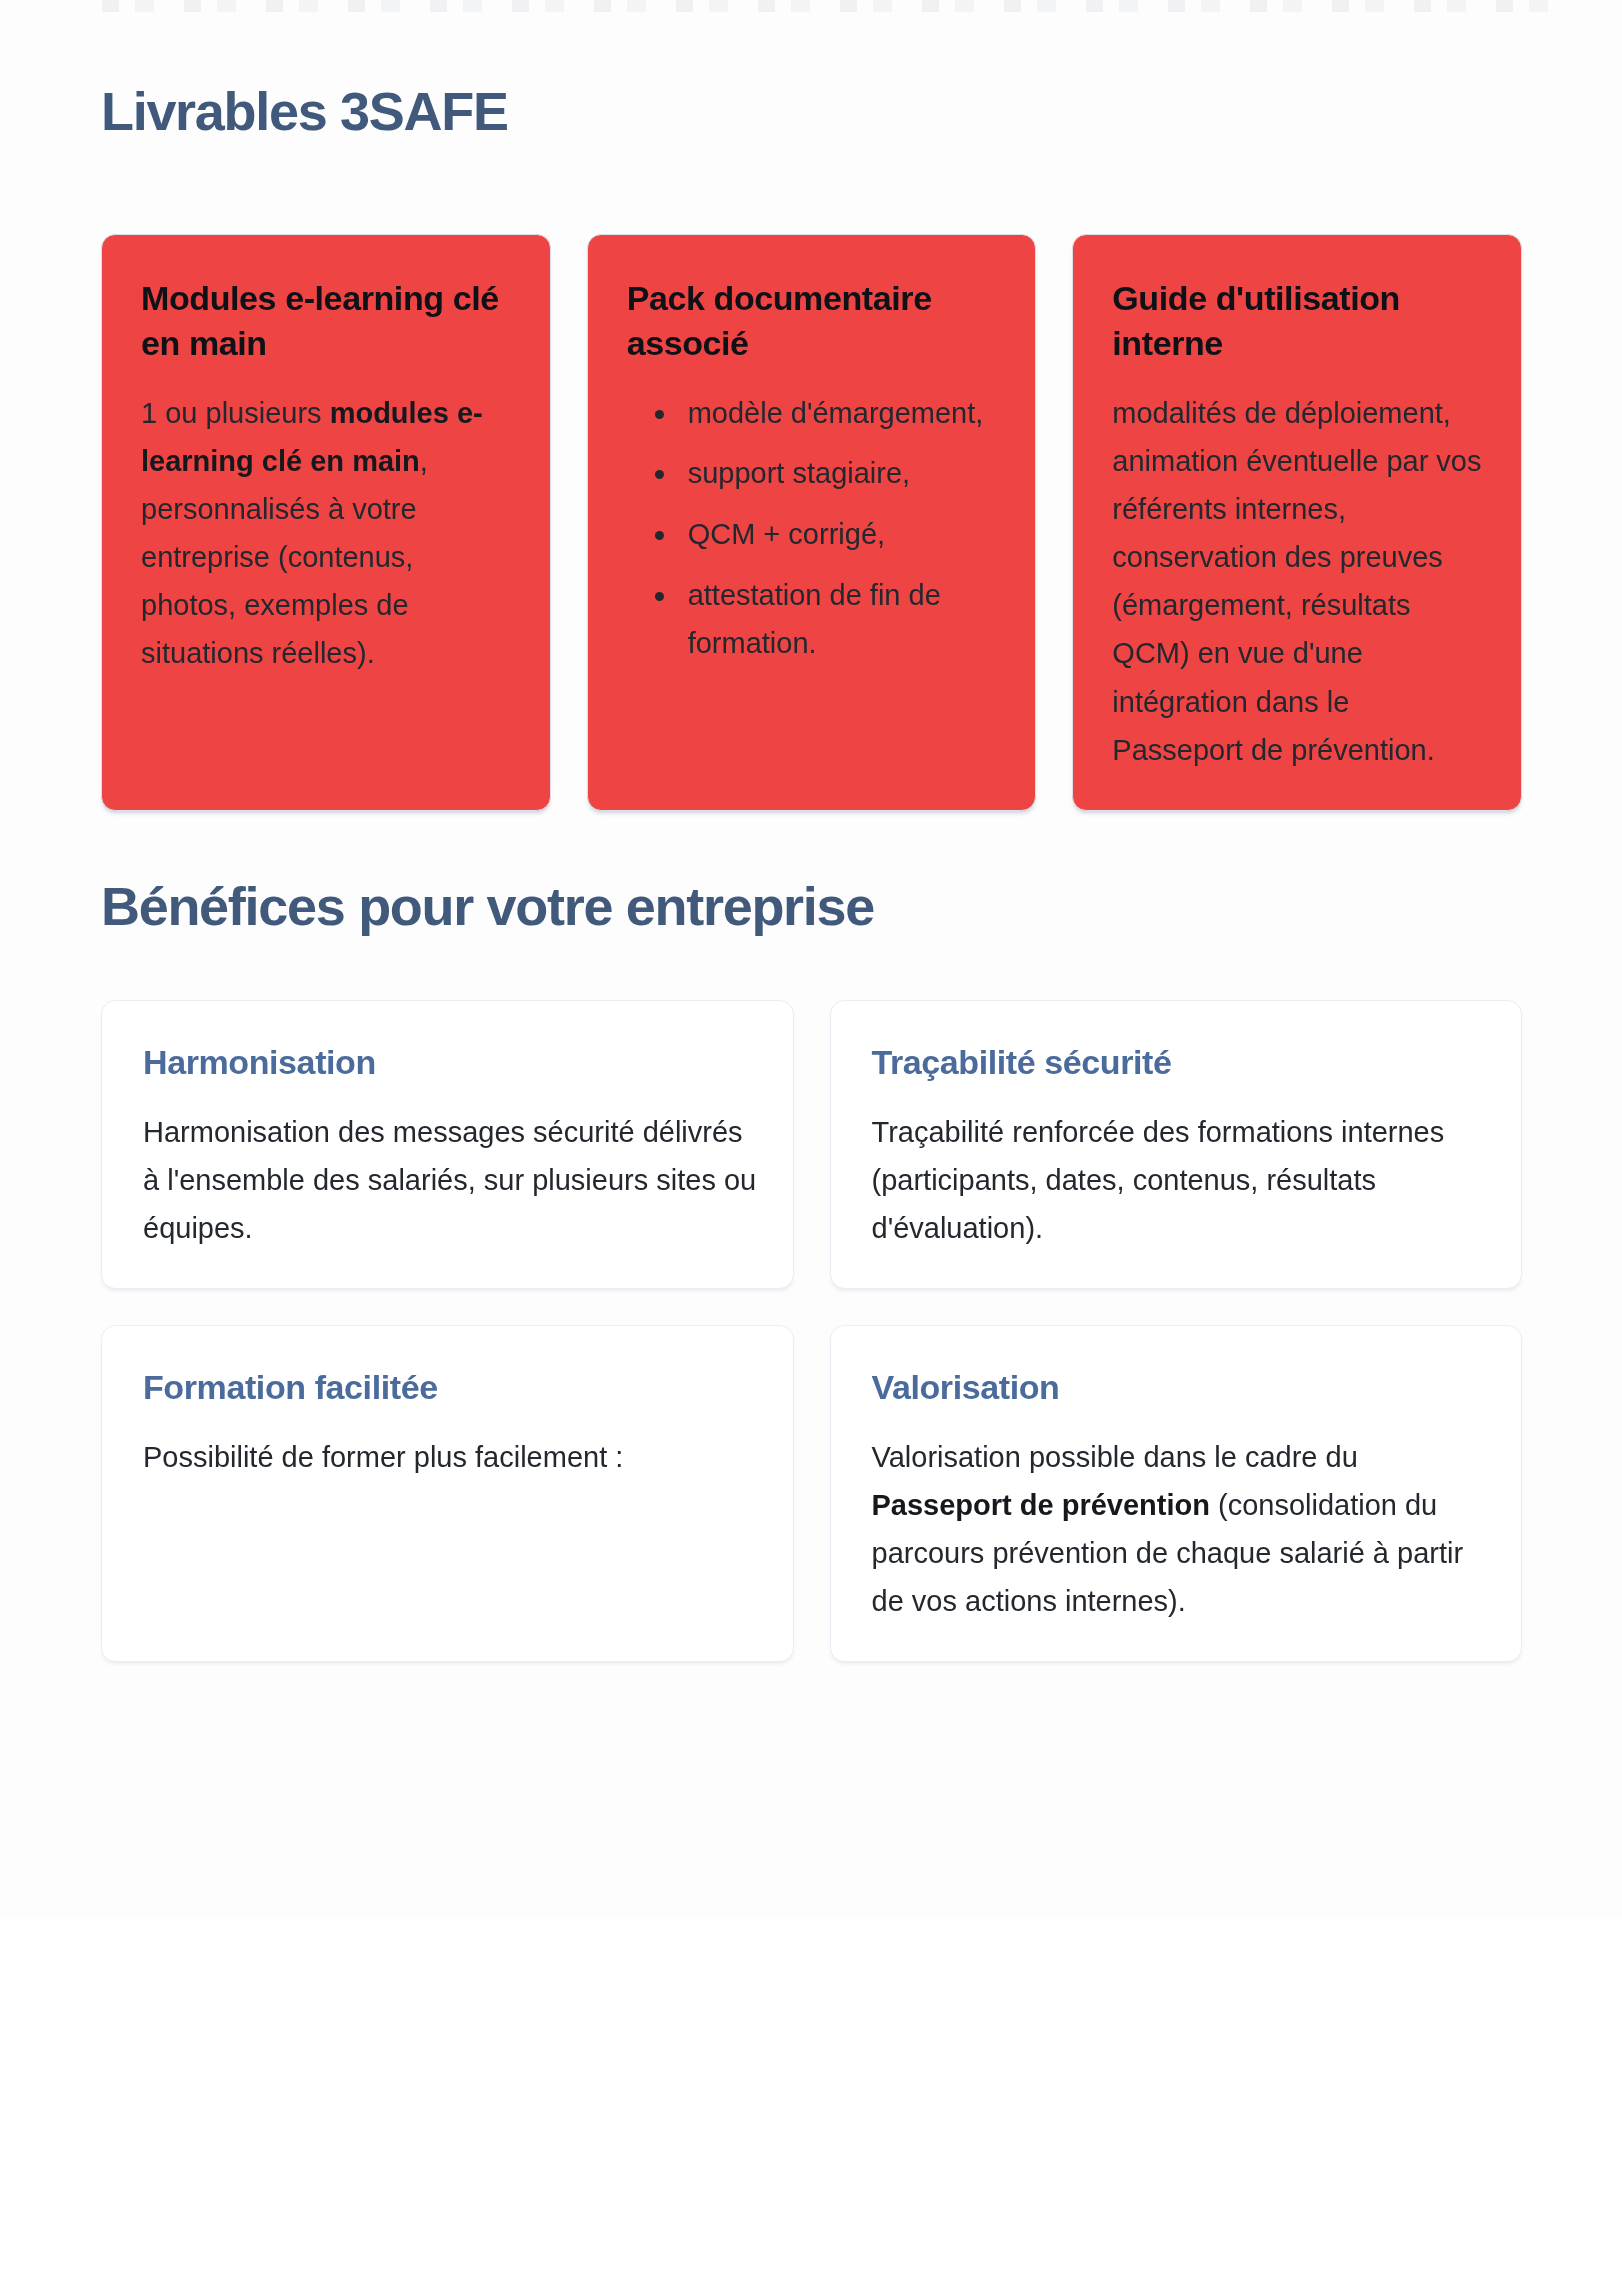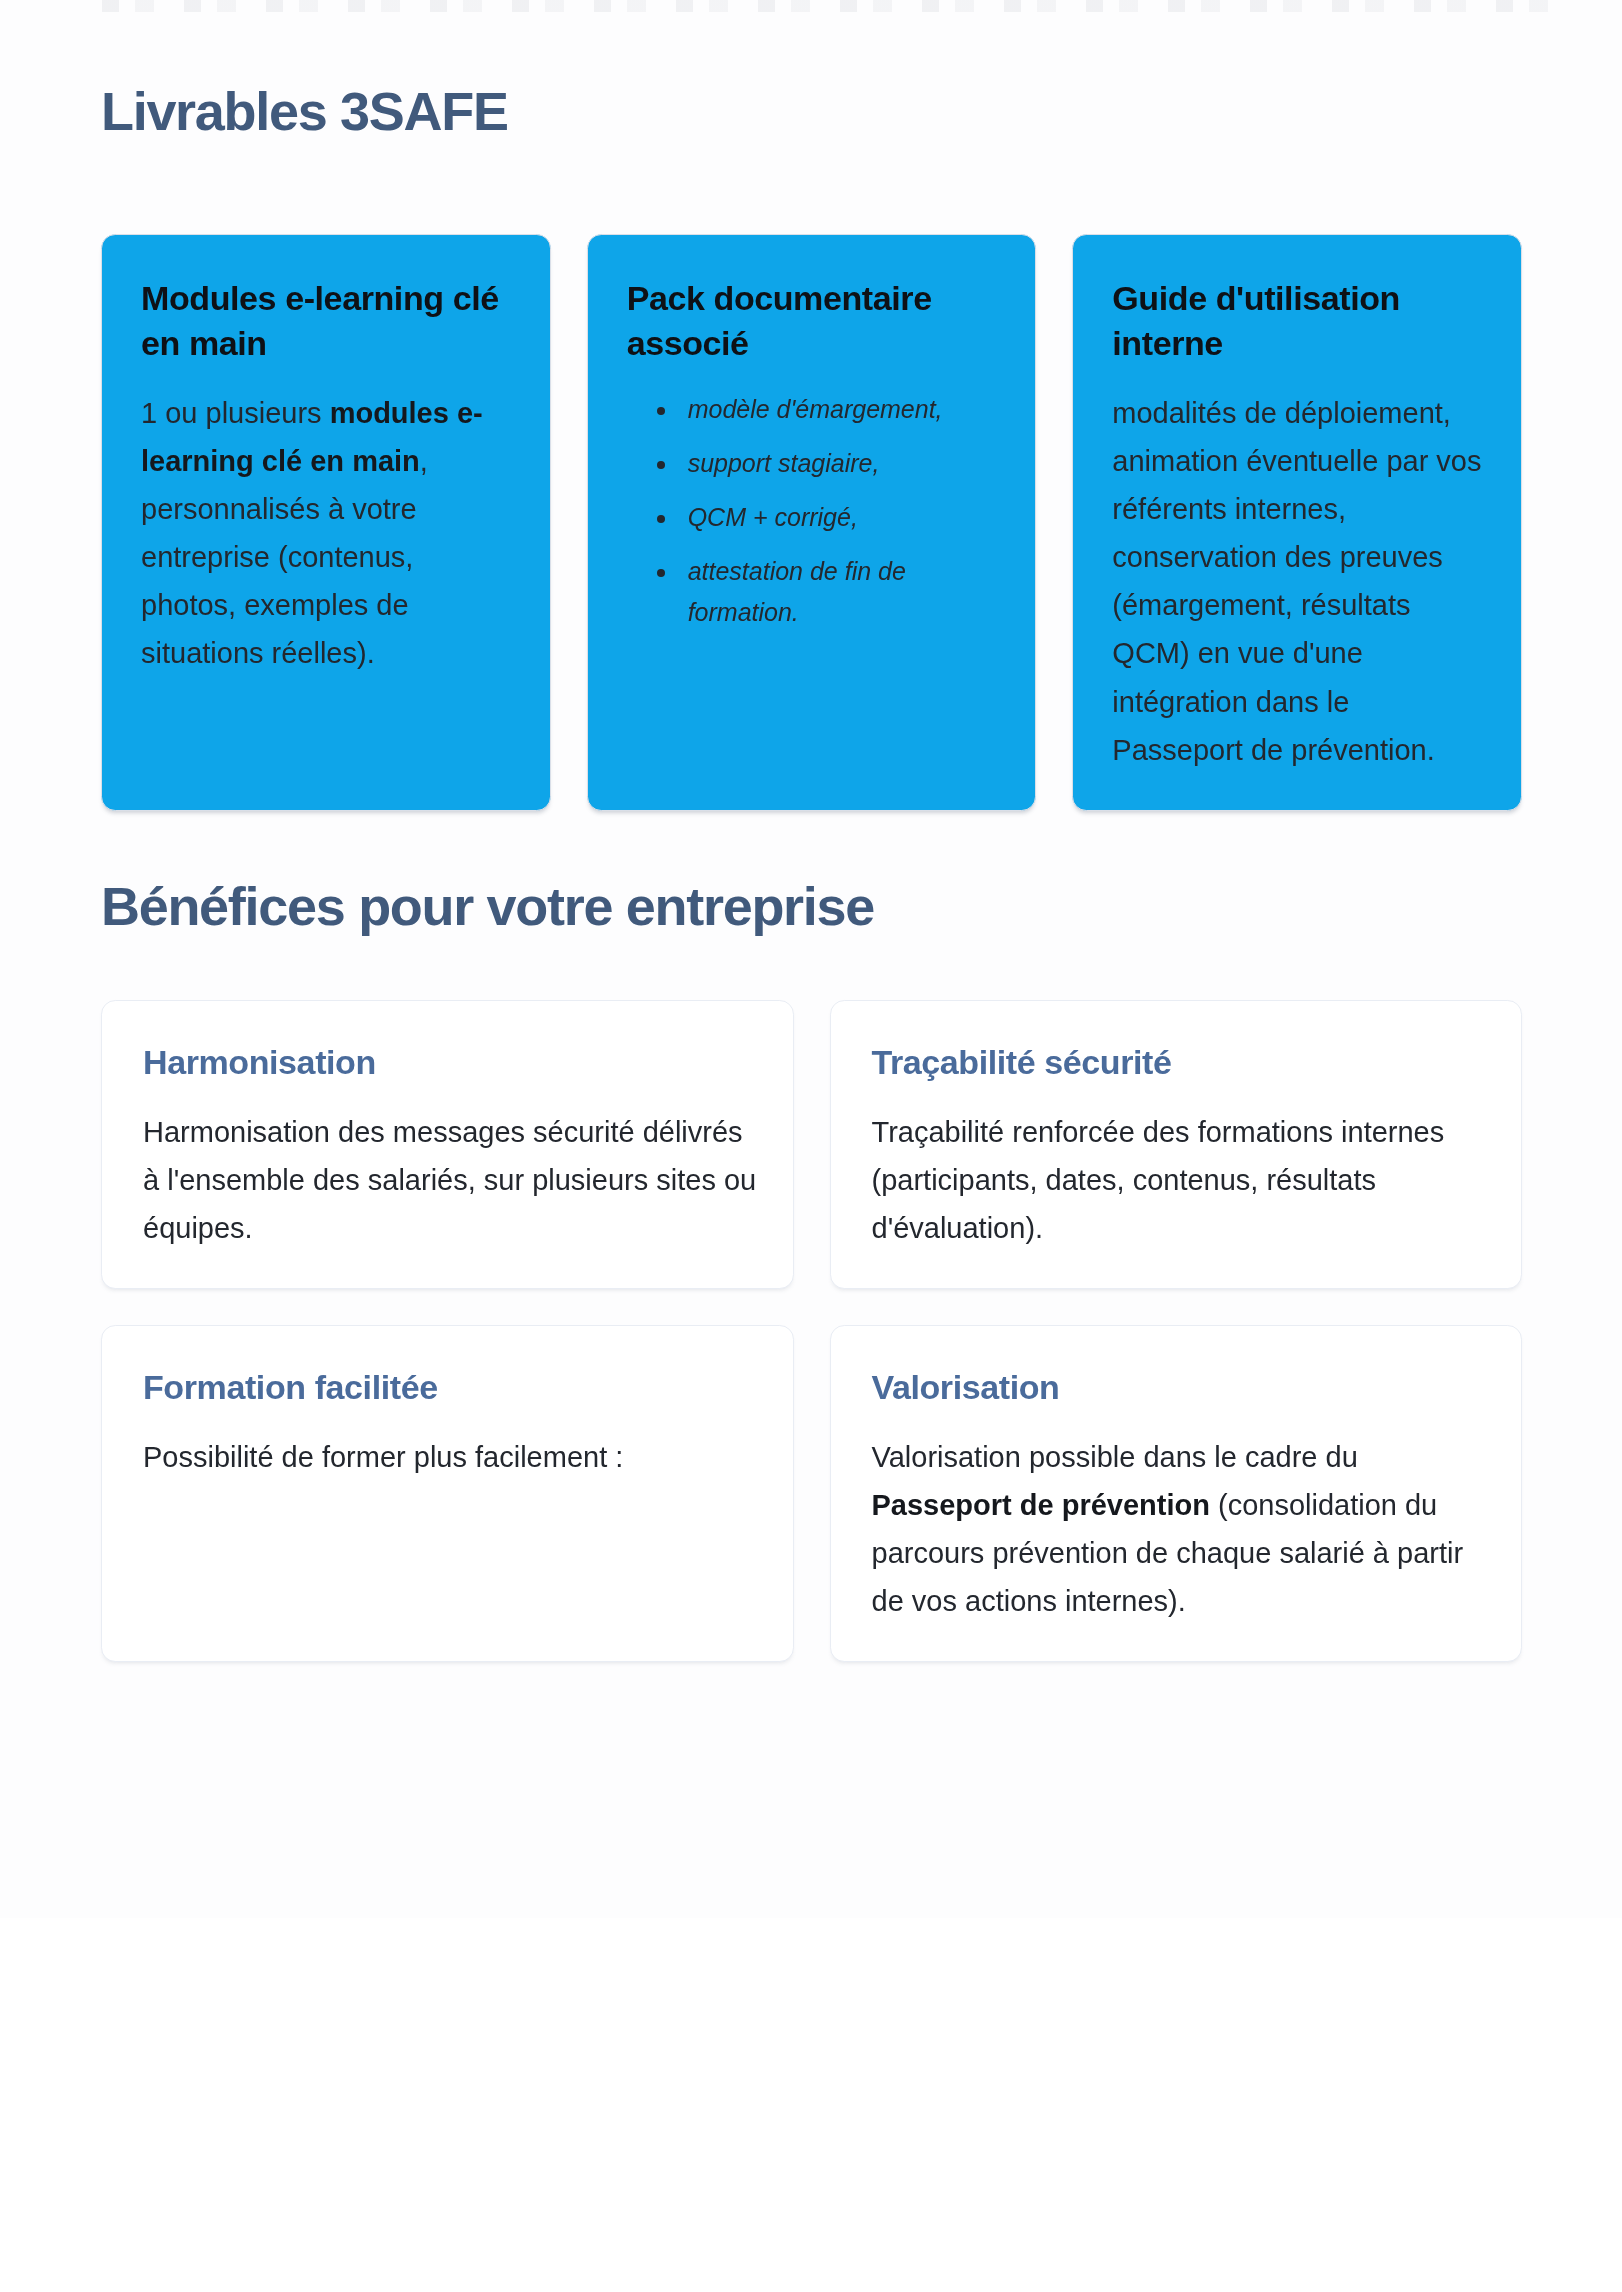--- a/index.html
+++ b/index.html
@@ -42,21 +42,21 @@
     display: grid;
     grid-template-columns: repeat(3, 1fr);
     gap: 36px;
   }
   .card {
     box-sizing: border-box;
     border-radius: 14.3px;
     padding: 41px 38px 36px 39px;
   }
   .card.tinted {
-    background: #0ea5e9;
+    background: #ef4444;
     border: 0.9px solid #dadfe8;
     box-shadow: 0 4.5px 4.5px -2.7px rgba(95, 105, 125, 0.30);
     min-height: 553px;
   }
   .card.plain {
     background: #ffffff;
     border: 1.8px solid #e9edf4;
     box-shadow: 0 3.6px 4.5px -2.7px rgba(110, 120, 140, 0.18);
     min-height: 269px;
   }
@@ -75,24 +75,23 @@
     margin: 0;
     font-size: 29px;
     line-height: 1.66;
     color: #23272e;
   }
   .card-body strong { font-weight: 700; color: #15181d; }
   ul.bullets {
     margin: 0;
     padding-left: 52px;
     list-style: disc outside;
-    font-size: 25px;
+    font-size: 29px;
     line-height: 1.66;
     color: #23272e;
-    font-style: italic;
   }
   ul.bullets li {
     padding-left: 9px;
     margin-bottom: 12.5px;
   }
   ul.bullets li:last-child { margin-bottom: 0; }
   .intro-line {
     margin: 0 0 27px 0;
     font-size: 29px;
     line-height: 1.66;

